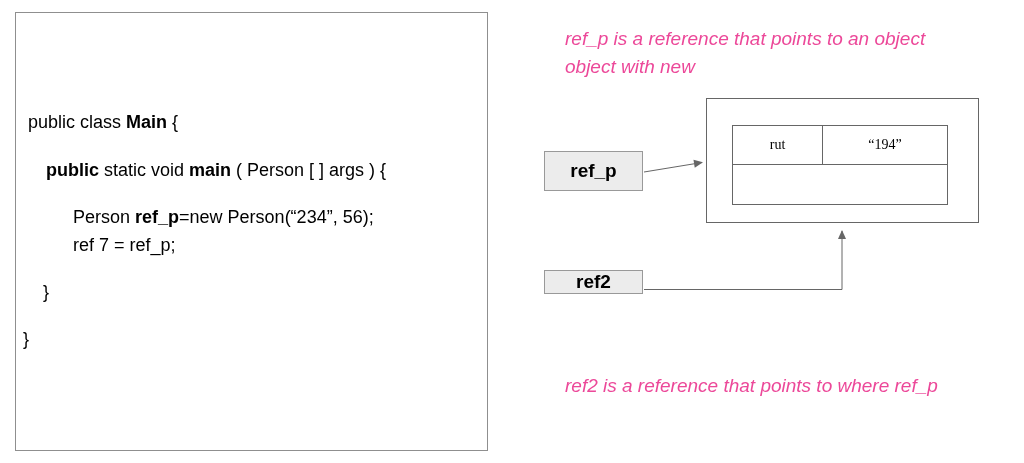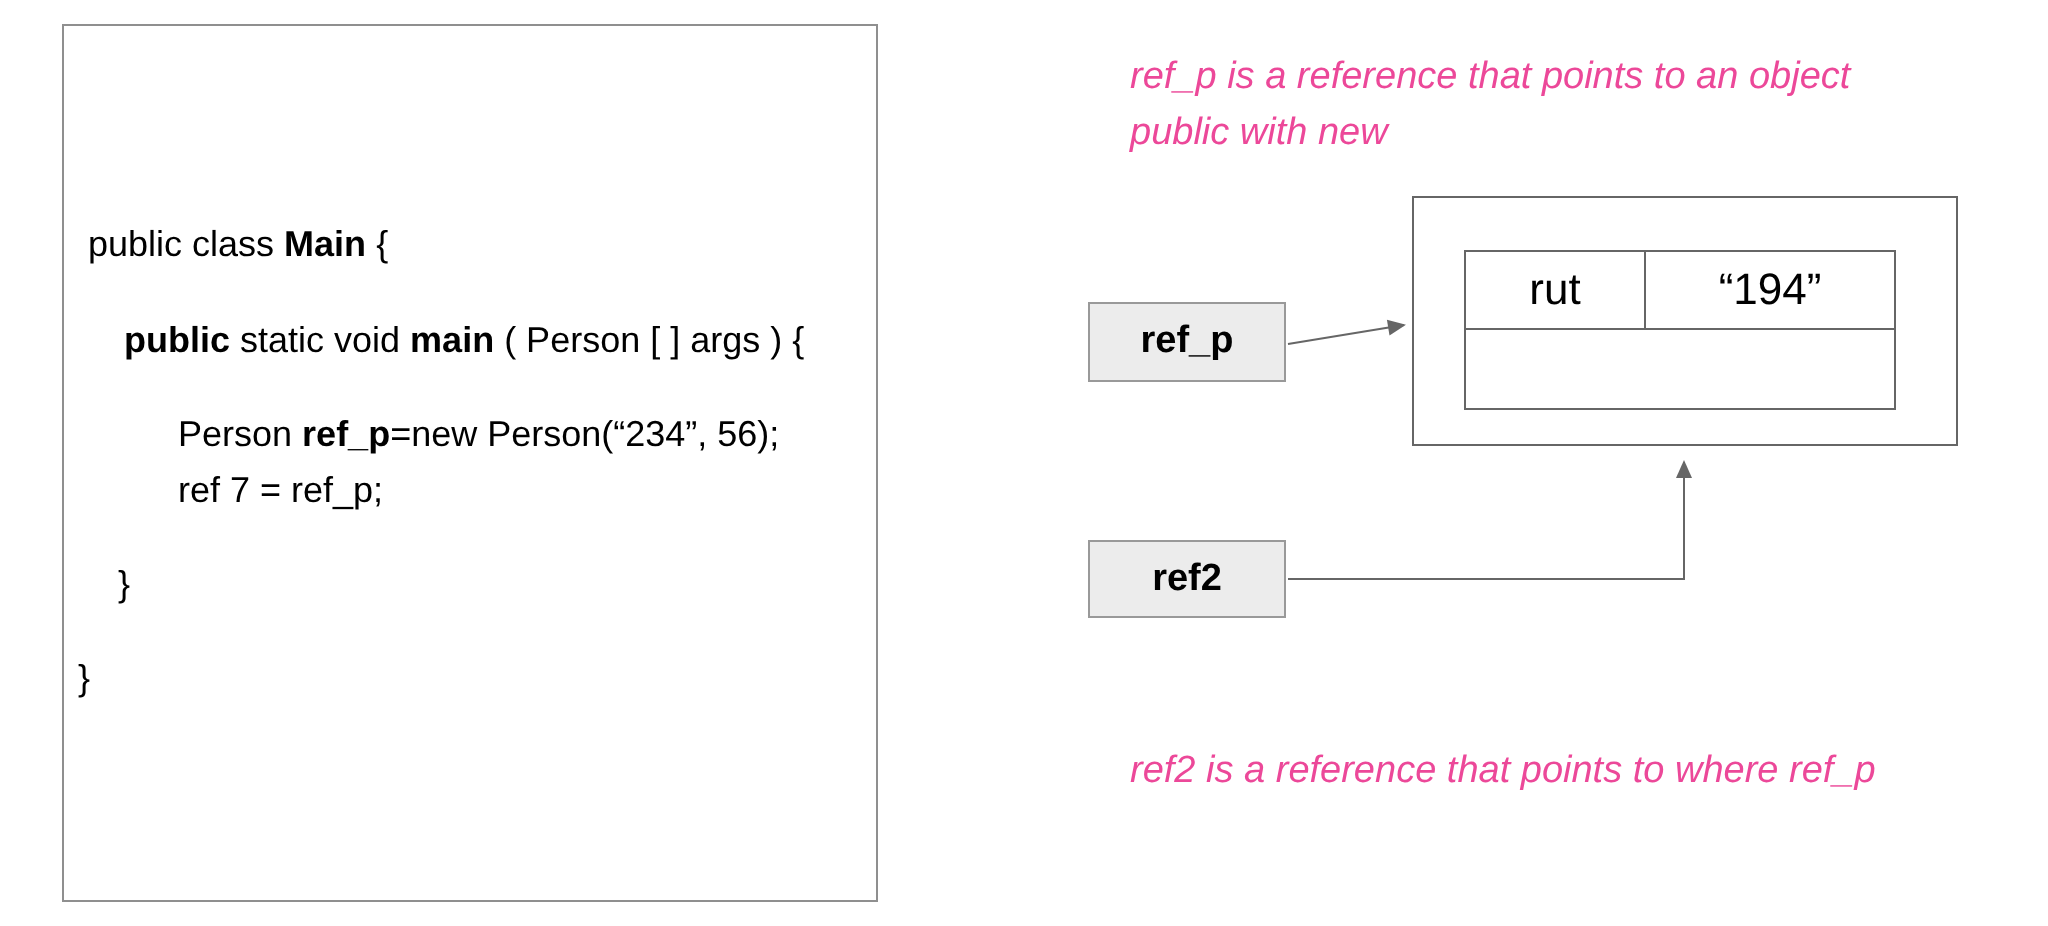--- a/index.html
+++ b/index.html
@@ -9,22 +9,22 @@
     width: 1024px;
     height: 463px;
     background: #ffffff;
     font-family: "Liberation Sans", sans-serif;
     overflow: hidden;
   }
 
   
   .code-box {
     position: absolute;
-    left: 31px; top: 12px;
-    width: 408px; height: 439px;
+    left: 15px; top: 12px;
+    width: 473px; height: 439px;
     border: 1px solid #8f8f8f;
     background: #ffffff;
   }
   .code-line {
     position: absolute;
     font-size: 18px;
     line-height: 22px;
     color: #000000;
     white-space: pre;
   }
@@ -56,21 +56,21 @@
     background: #ececec;
     border: 1px solid #999999;
     display: flex;
     align-items: center;
     justify-content: center;
     font-size: 19px;
     font-weight: bold;
     color: #000000;
   }
   .refp-box { left: 544px; top: 151px; width: 99px; height: 40px; }
-  .ref2-box { left: 544px; top: 270px; width: 99px; height: 39px; }
+  .ref2-box { left: 544px; top: 270px; width: 99px; height: 24px; }
 
   .object-box {
     position: absolute;
     left: 706px; top: 98px;
     width: 273px; height: 125px;
     border: 1px solid #666666;
     background: #ffffff;
   }
   .object-table {
     position: absolute;
@@ -79,22 +79,23 @@
     border: 1px solid #666666;
     background: #ffffff;
     display: grid;
     grid-template-columns: 90px 1fr;
     grid-template-rows: 1fr 1fr;
   }
   .cell {
     display: flex;
     align-items: center;
     justify-content: center;
-    font-size: 22px;
+    font-size: 14px;
     color: #000000;
+    font-family: Liberation Serif, serif;
   }
   .cell.cr { border-right: 1px solid #666666; }
   .cell.cb { border-bottom: 1px solid #666666; }
 
   
   .arrows {
     position: absolute;
     left: 0; top: 0;
     width: 1024px; height: 463px;
     pointer-events: none;
@@ -109,21 +110,21 @@
     <div class="code-line l1"><span>public class </span><span class="b">Main</span><span> {</span></div>
     <div class="code-line l2"><span class="b">public</span><span> static void </span><span class="b">main</span><span> ( Person [ ] args ) {</span></div>
     <div class="code-line l3"><span>Person </span><span class="b">ref_p</span><span>=new Person(“234”, 56);</span></div>
     <div class="code-line l4"><span>ref 7 = ref_p;</span></div>
     <div class="code-line l5"><span>}</span></div>
     <div class="code-line l6"><span>}</span></div>
   </div>
 
   <div class="note note-top">
     <div>ref_p is a reference that points to an object</div>
-    <div>public with new</div>
+    <div>object with new</div>
   </div>
 
   <svg class="arrows" viewBox="0 0 1024 463" xmlns="http://www.w3.org/2000/svg">
     <defs>
       <marker id="ah" markerUnits="userSpaceOnUse" markerWidth="12" markerHeight="12" refX="9" refY="5" orient="auto">
         <path d="M1,1 L10,5 L1,9 Z" fill="#666666"></path>
       </marker>
     </defs>
     <line x1="644" y1="172" x2="702" y2="162.5" stroke="#666666" stroke-width="1" marker-end="url(#ah)"></line>
     <path d="M 644 289.5 L 842 289.5 L 842 231" fill="none" stroke="#666666" stroke-width="1" marker-end="url(#ah)"></path>

